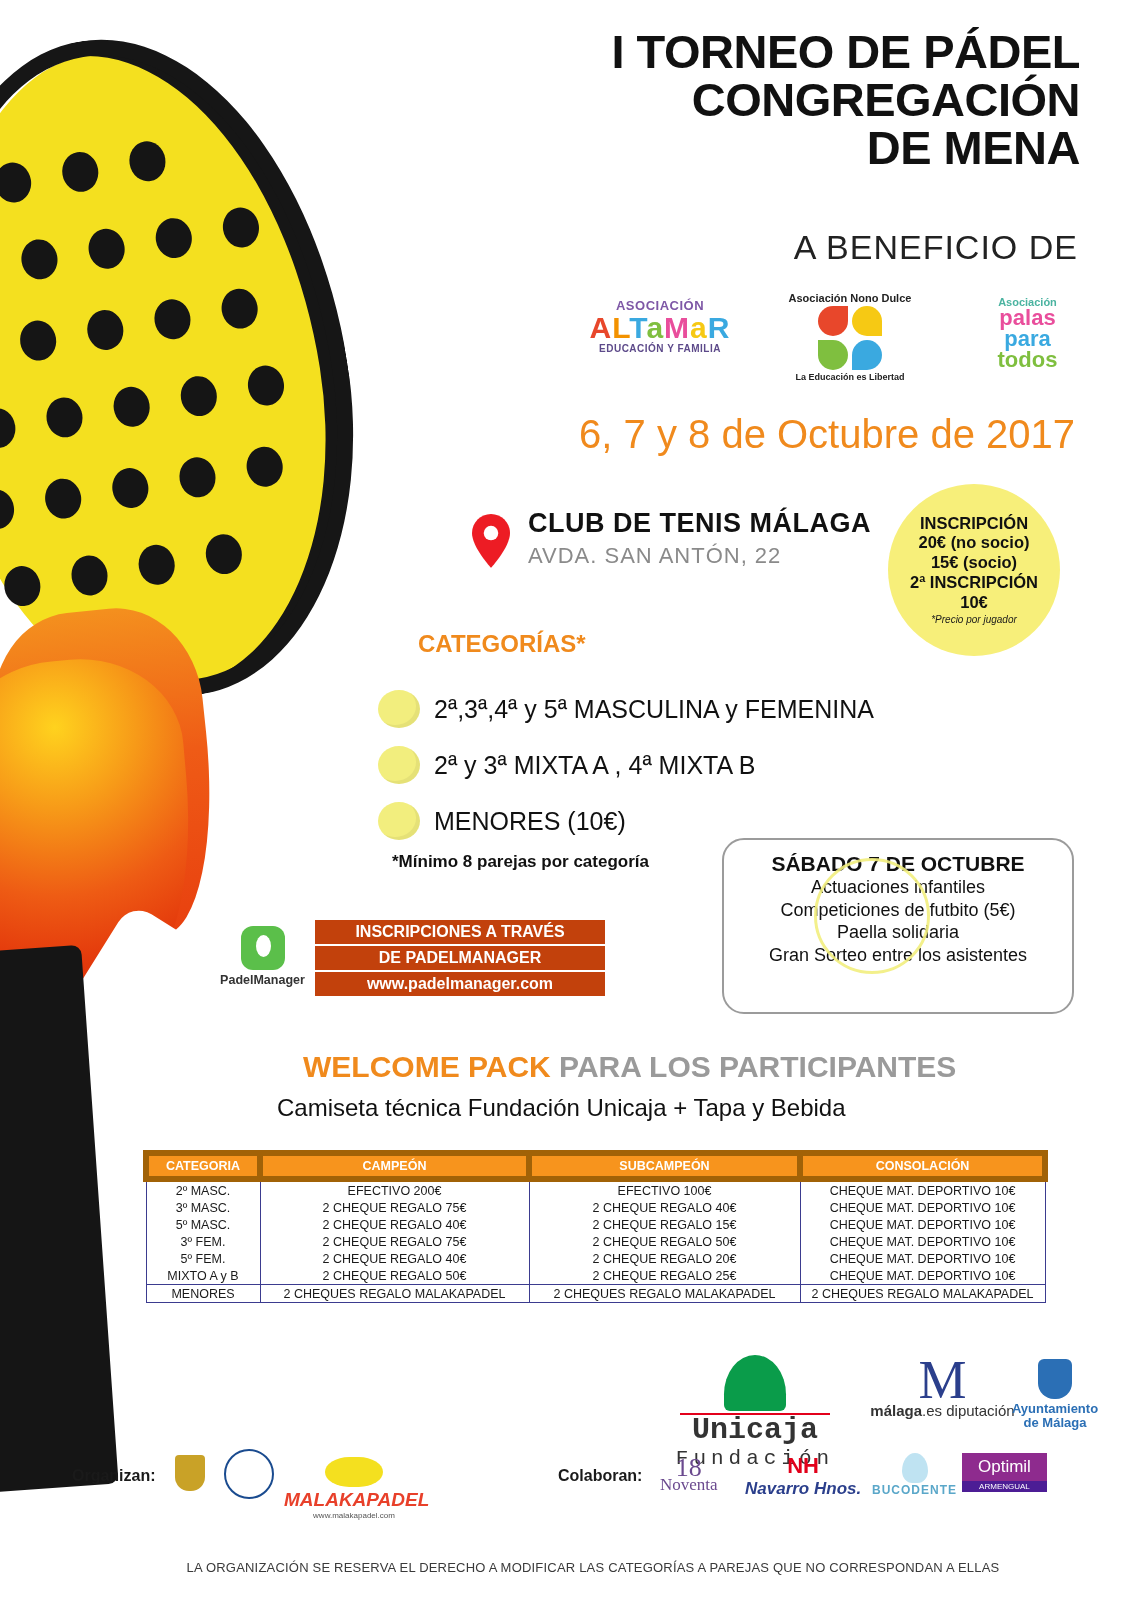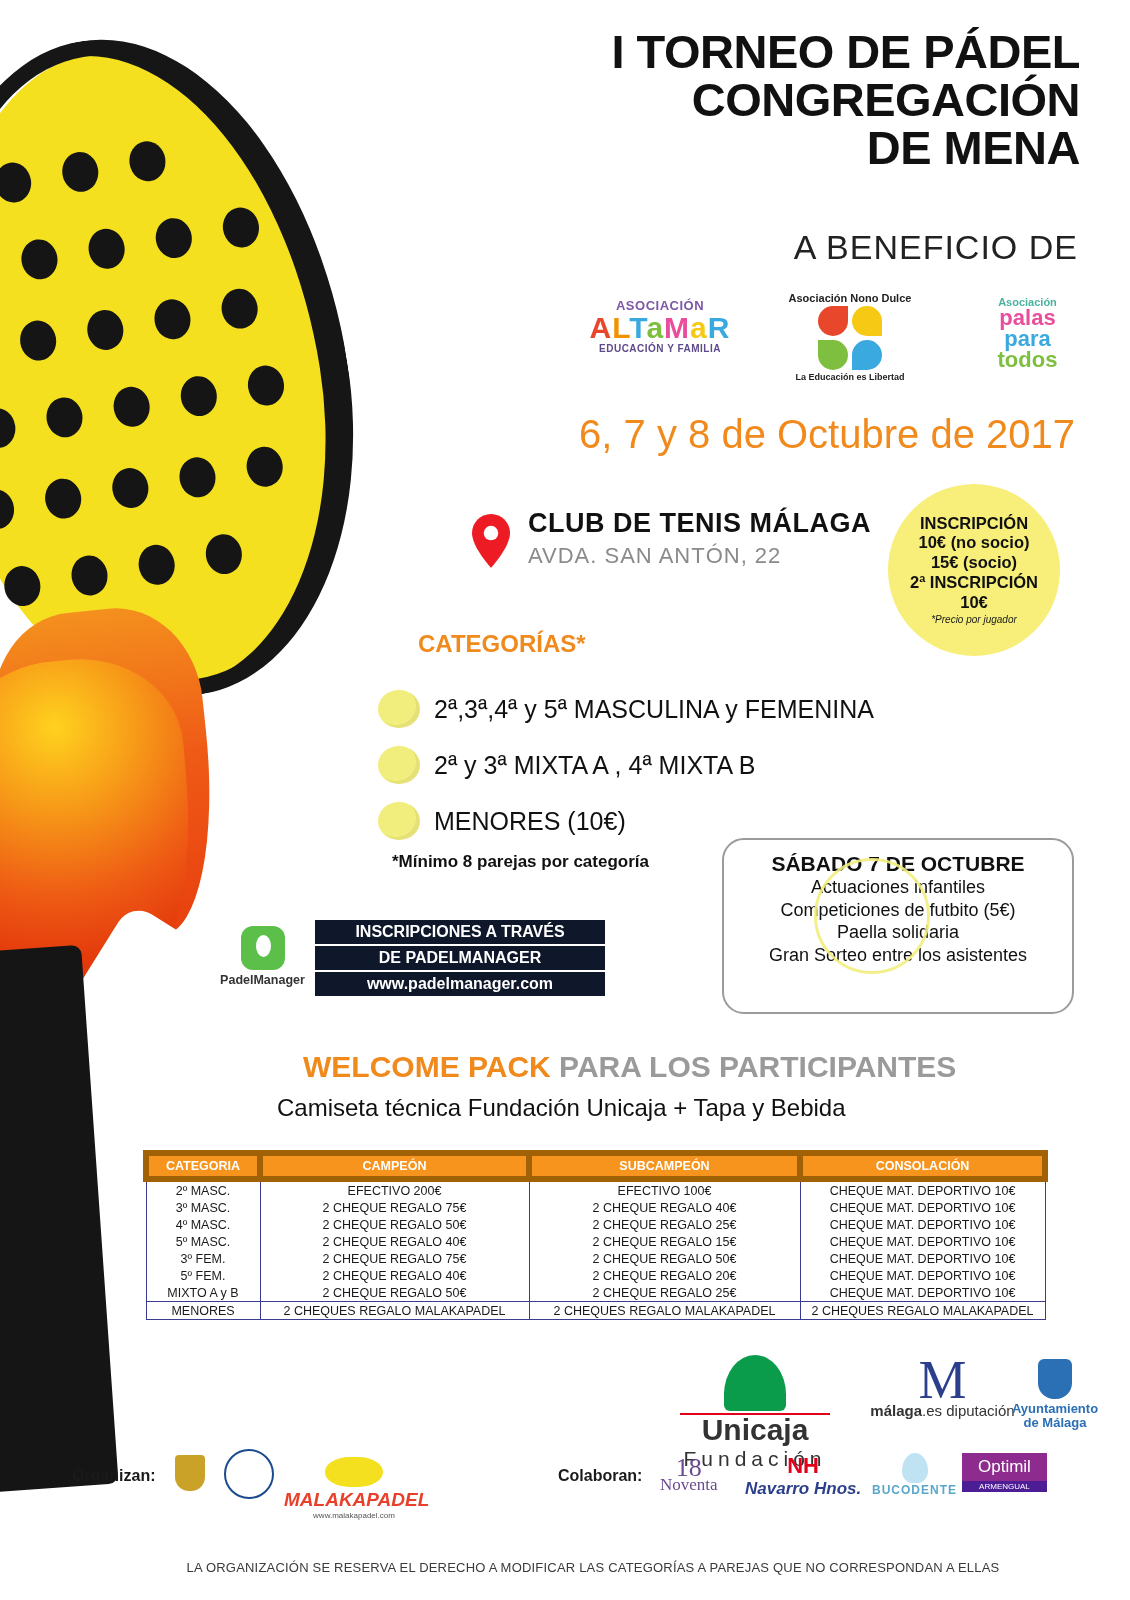--- a/index.html
+++ b/index.html
@@ -82,21 +82,21 @@
   .cat-note{position:absolute;left:392px;top:852px;font-size:17px;font-weight:bold;color:#111;}
 
   
   .pm-box{position:absolute;left:215px;top:920px;width:390px;height:85px;}
   .pm-logo{position:absolute;left:0;top:6px;width:95px;text-align:center;}
   .pm-sq{width:44px;height:44px;border-radius:12px;background:#5bbf4a;margin:0 auto;position:relative;}
   .pm-sq:after{content:"";position:absolute;left:15px;top:9px;width:15px;height:22px;border-radius:50%;
       background:#fff;}
   .pm-name{font-size:12.5px;font-weight:bold;color:#333;margin-top:3px;}
   .pm-lines{position:absolute;left:100px;top:0;width:290px;text-align:center;}
-  .pm-lines div{background:#0f172a;color:#fff;font-weight:bold;font-size:16px;padding:3px 0;margin-bottom:2px;}
+  .pm-lines div{background:#c2410c;color:#fff;font-weight:bold;font-size:16px;padding:3px 0;margin-bottom:2px;}
 
   
   .sat-box{position:absolute;left:722px;top:838px;width:348px;height:172px;border:2px solid #9b9b9b;
       border-radius:22px;text-align:center;overflow:hidden;}
   .sat-title{font-size:21px;font-weight:bold;margin-top:12px;color:#111;}
   .sat-line{font-size:18px;color:#111;line-height:1.25;}
   .sat-ball{position:absolute;left:90px;top:18px;width:110px;height:110px;border-radius:50%;
       border:3px solid #f2ee7e;opacity:.9;}
 
   
@@ -112,21 +112,21 @@
       border:6px solid #a16207;}
   table.prizes td{border-left:1px solid #3b3b8f;border-right:1px solid #3b3b8f;text-align:center;
       padding:1.5px 4px;}
   table.prizes tr.last td{border-top:1px solid #3b3b8f;border-bottom:1px solid #3b3b8f;}
   table.prizes tr.first td{border-top:1px solid #3b3b8f;}
 
   
   .sponsors{position:absolute;left:0;top:1345px;width:1130px;height:200px;}
   .organizan-lbl{position:absolute;left:72px;top:122px;font-size:16px;font-weight:bold;}
   .colaboran-lbl{position:absolute;left:558px;top:122px;font-size:16px;font-weight:bold;}
-  .unicaja{position:absolute;left:655px;top:10px;width:200px;text-align:center;}
+  .unicaja{position:absolute;left:655px;top:10px;width:200px;text-align:center;font-family:Liberation Mono, monospace;}
   .uni-fan{width:62px;height:56px;margin:0 auto;background:#0a9c4a;
       border-radius:50% 50% 6px 6px/70% 70% 6px 6px;position:relative;}
   .uni-name{font-size:30px;font-weight:bold;color:#333;margin-top:-4px;}
   .uni-fund{font-size:21px;letter-spacing:5px;color:#333;}
   .uni-rule{height:2px;background:#e3001b;width:150px;margin:2px auto;}
   .malaga-dip{position:absolute;left:855px;top:14px;width:175px;text-align:center;}
   .dip-m{font-size:54px;color:#2b3f8c;font-family:"Liberation Serif",serif;line-height:.8;}
   .dip-txt{font-size:15px;color:#333;}
   .ayto{position:absolute;left:995px;top:14px;width:120px;text-align:center;}
   .ayto-shield{width:34px;height:40px;margin:0 auto;background:#2b6fb5;
@@ -239,21 +239,21 @@
   <svg class="pin" viewBox="0 0 24 34">
     <path d="M12 0C5.4 0 0 5.4 0 12c0 9 12 22 12 22s12-13 12-22C24 5.4 18.6 0 12 0z" fill="#ed1c24"></path>
     <circle cx="12" cy="12" r="4.6" fill="#fff"></circle>
   </svg>
   <div class="venue-name">CLUB DE TENIS MÁLAGA</div>
   <div class="venue-addr">AVDA. SAN ANTÓN, 22</div>
 </div>
 
 <div class="insc-circle">
   <div class="l">INSCRIPCIÓN</div>
-  <div class="l">10€ (no socio)</div>
+  <div class="l">20€ (no socio)</div>
   <div class="l">15€ (socio)</div>
   <div class="l">2ª INSCRIPCIÓN</div>
   <div class="l">10€</div>
   <div class="small">*Precio por jugador</div>
 </div>
 
 <div class="cat-title">CATEGORÍAS*</div>
 <div class="cat-list">
   <div class="cat-row">
     <div class="ball"></div>
@@ -313,26 +313,20 @@
         <td>EFECTIVO 100€</td>
         <td>CHEQUE MAT. DEPORTIVO 10€</td>
       </tr>
       <tr>
         <td>3º MASC.</td>
         <td>2 CHEQUE REGALO 75€</td>
         <td>2 CHEQUE REGALO 40€</td>
         <td>CHEQUE MAT. DEPORTIVO 10€</td>
       </tr>
       <tr>
-        <td>4º MASC.</td>
-        <td>2 CHEQUE REGALO 50€</td>
-        <td>2 CHEQUE REGALO 25€</td>
-        <td>CHEQUE MAT. DEPORTIVO 10€</td>
-      </tr>
-      <tr>
         <td>5º MASC.</td>
         <td>2 CHEQUE REGALO 40€</td>
         <td>2 CHEQUE REGALO 15€</td>
         <td>CHEQUE MAT. DEPORTIVO 10€</td>
       </tr>
       <tr>
         <td>3º FEM.</td>
         <td>2 CHEQUE REGALO 75€</td>
         <td>2 CHEQUE REGALO 50€</td>
         <td>CHEQUE MAT. DEPORTIVO 10€</td>

